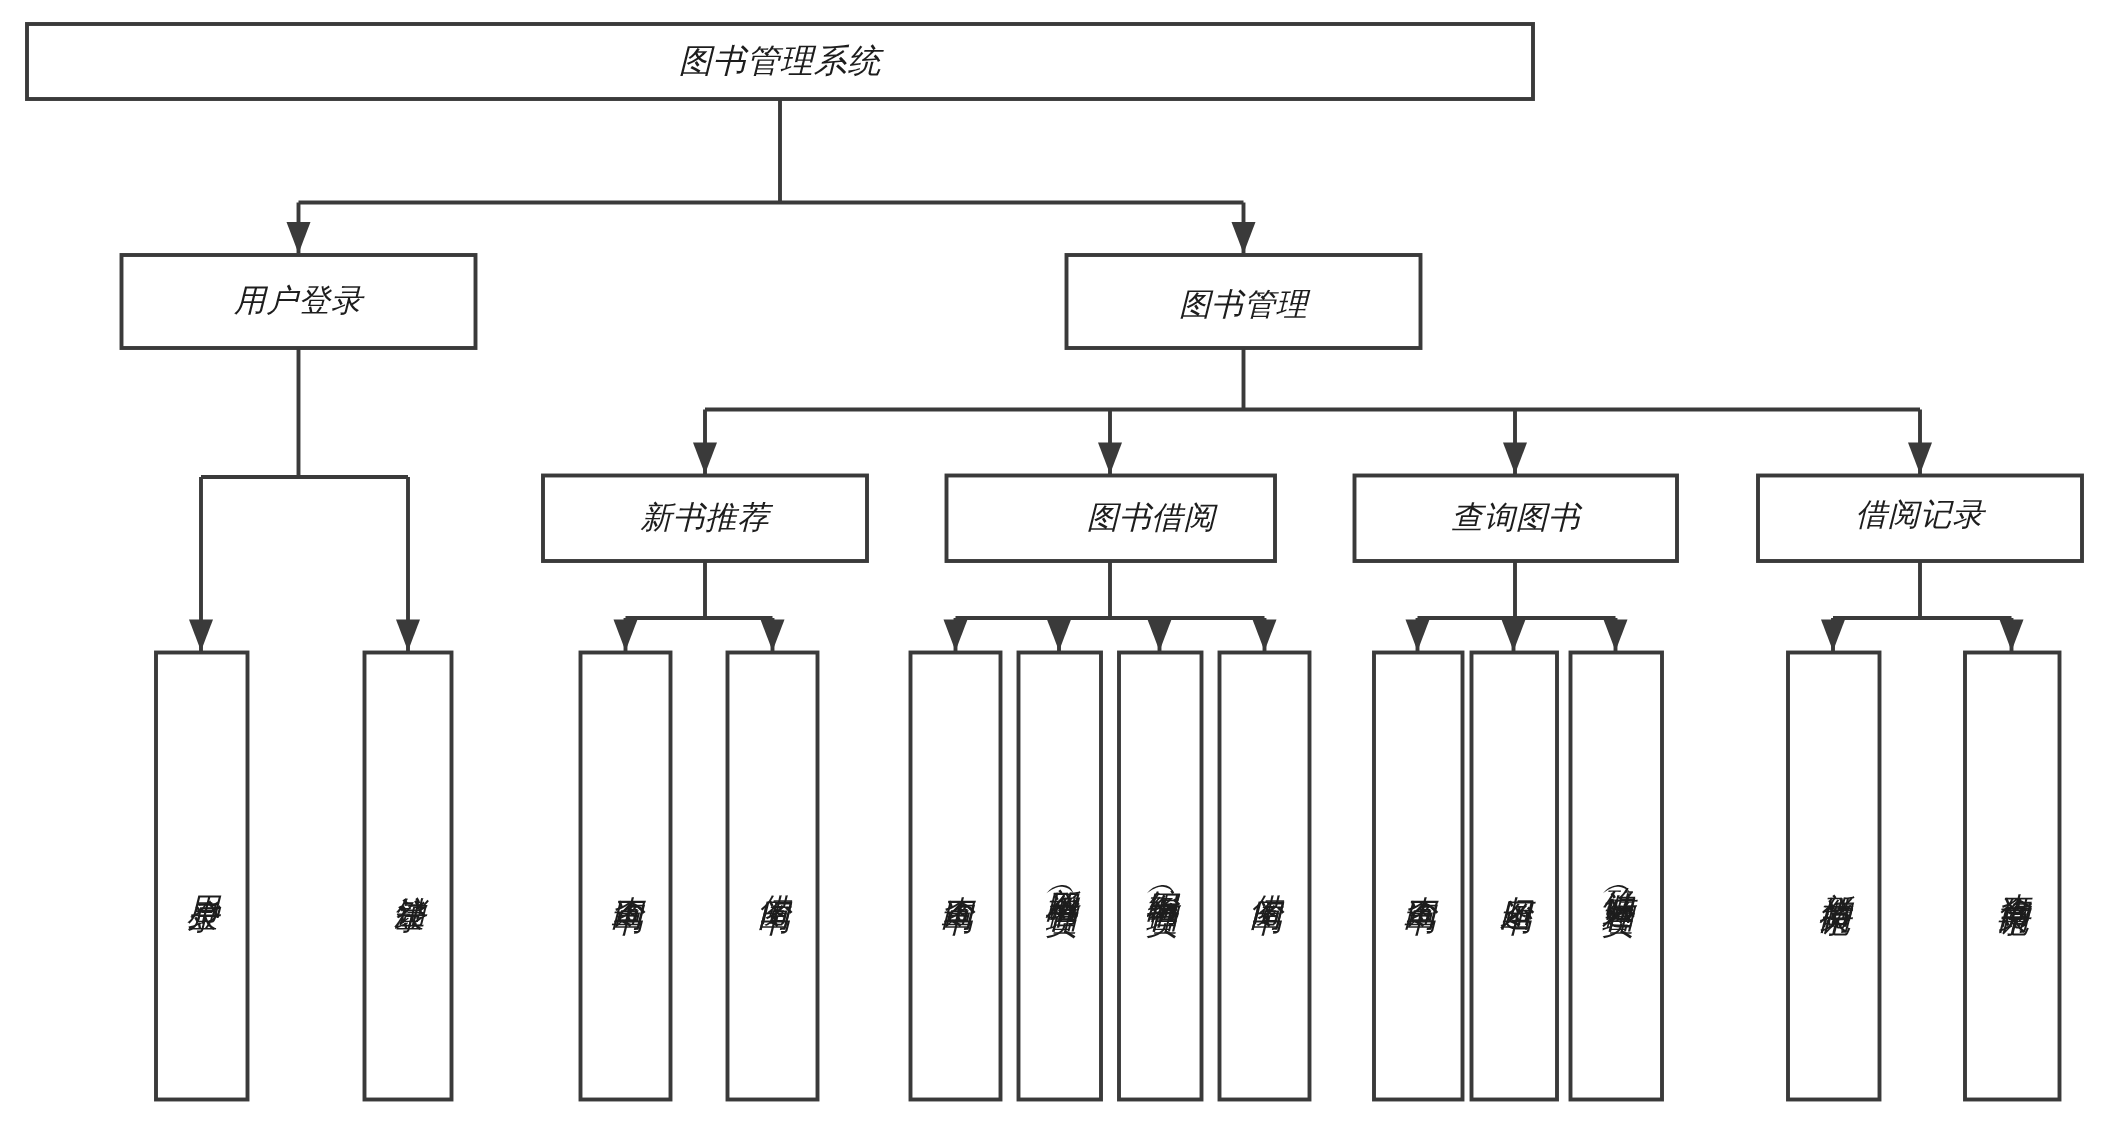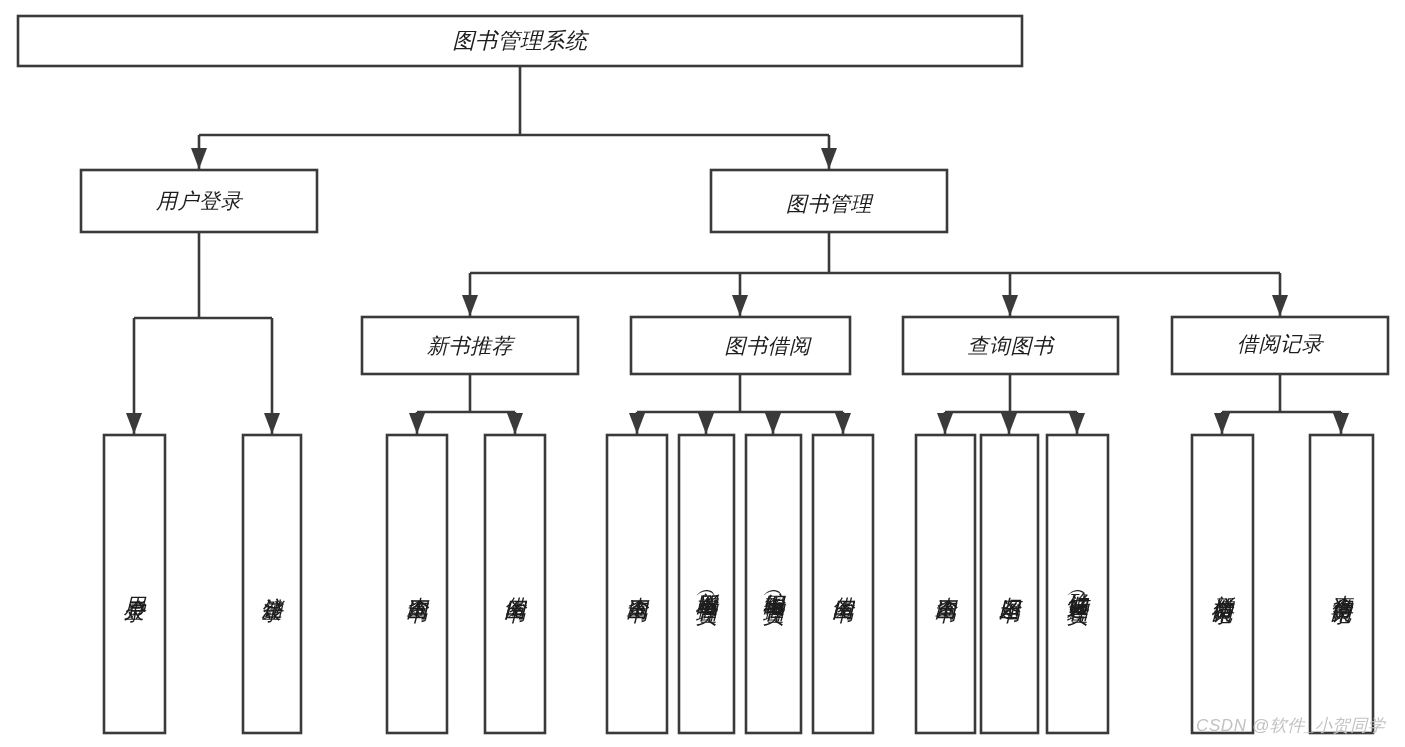--- a/index.html
+++ b/index.html
@@ -178,14 +178,13 @@
       <div class="node-label vertical" style="left: 607px; top: 435px; width: 60px; height: 298px;">查询图书</div>
       <div class="node-label vertical" style="left: 679px; top: 435px; width: 55px; height: 298px;">新增图书（管理员）</div>
       <div class="node-label vertical" style="left: 746px; top: 435px; width: 55px; height: 298px;">编辑图书（管理员）</div>
       <div class="node-label vertical" style="left: 813px; top: 435px; width: 60px; height: 298px;">借阅图书</div>
       <div class="node-label vertical" style="left: 916px; top: 435px; width: 59px; height: 298px;">查询图书</div>
       <div class="node-label vertical" style="left: 981px; top: 435px; width: 57px; height: 298px;">归还图书</div>
       <div class="node-label vertical" style="left: 1047px; top: 435px; width: 61px; height: 298px;">确认归还（管理员）</div>
       <div class="node-label vertical" style="left: 1192px; top: 435px; width: 61px; height: 298px;">新增借阅记录</div>
       <div class="node-label vertical" style="left: 1310px; top: 435px; width: 63px; height: 298px;">查询借阅记录</div>
     </div>
-  <div class="watermark" id="watermark" style="left:1196px; top:714px;">CSDN @软件_小贺同学</div>
 </div>
 
 </body></html>

